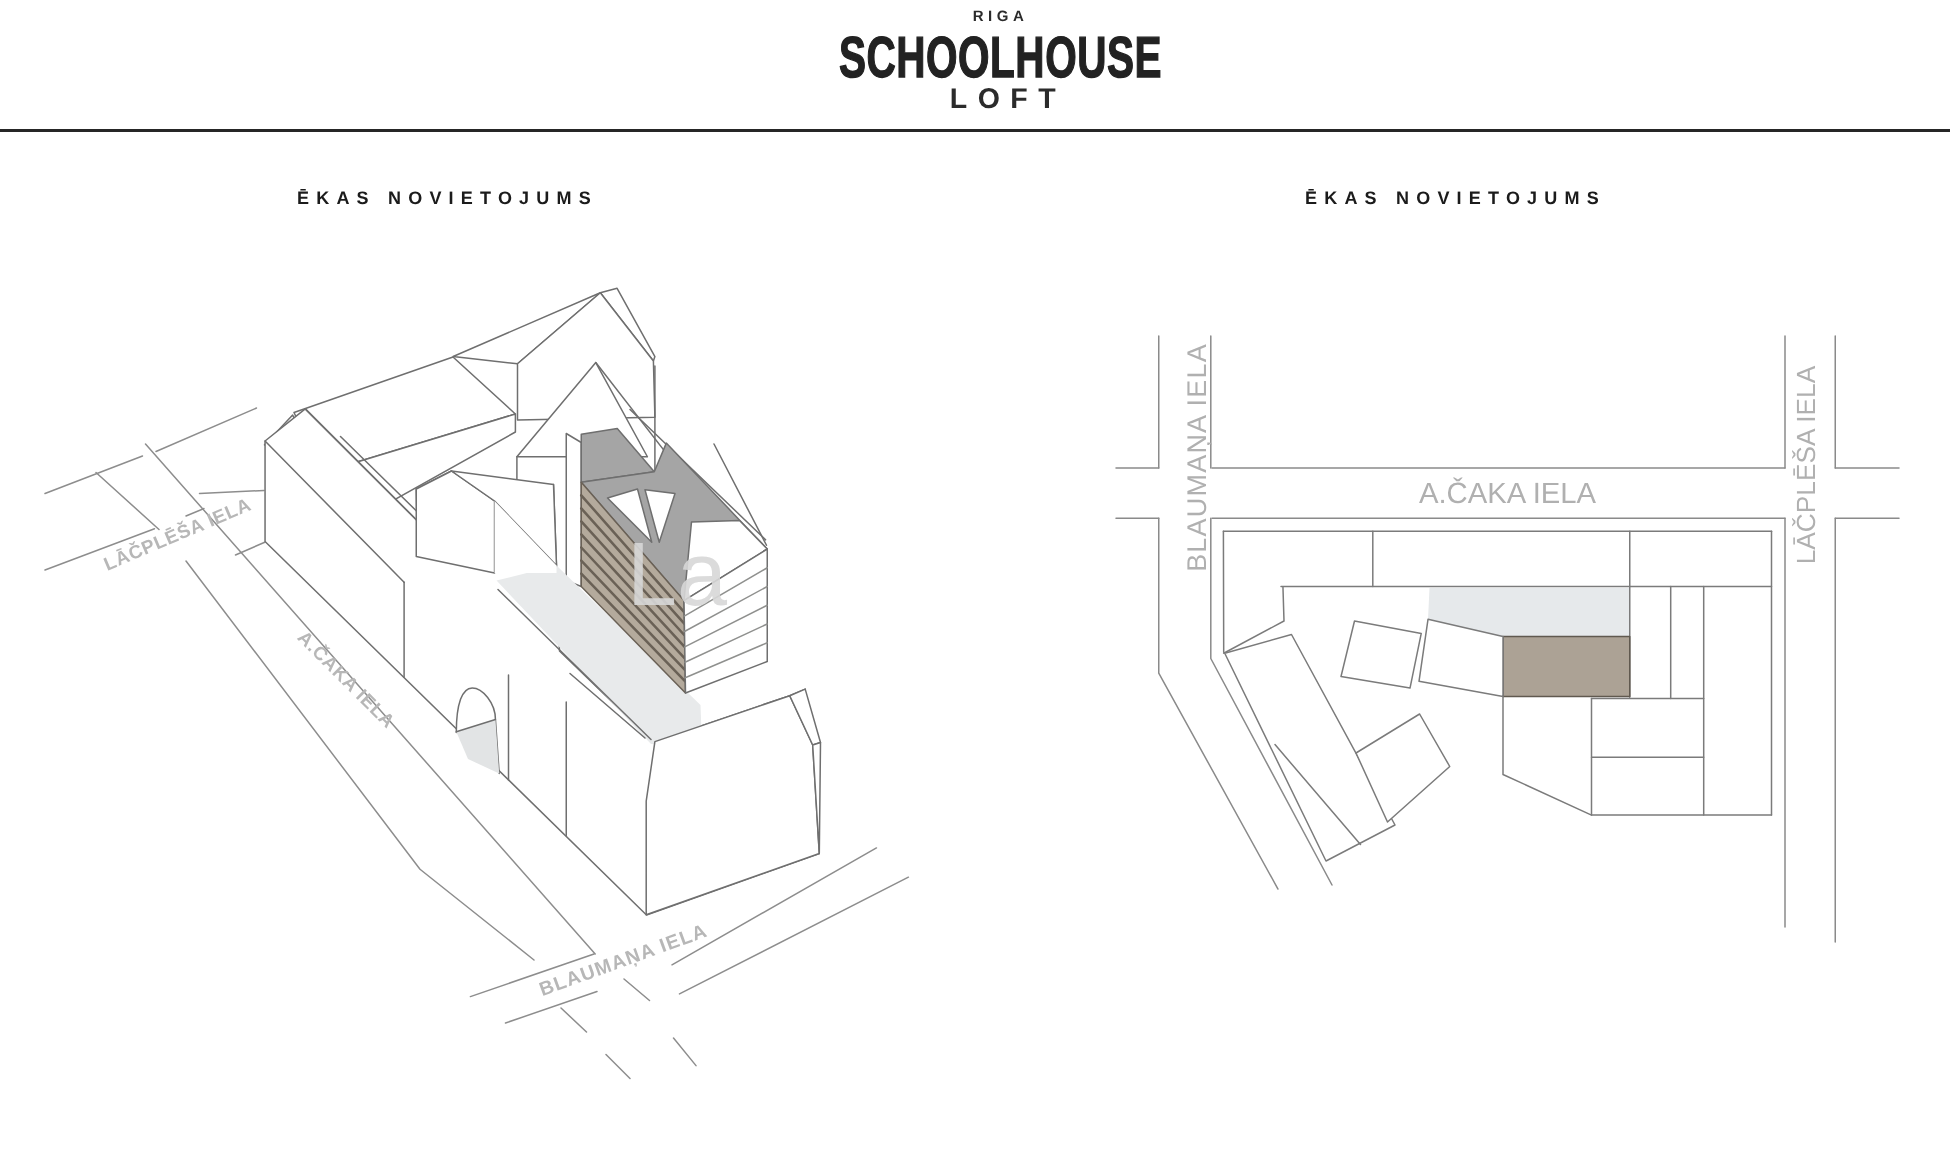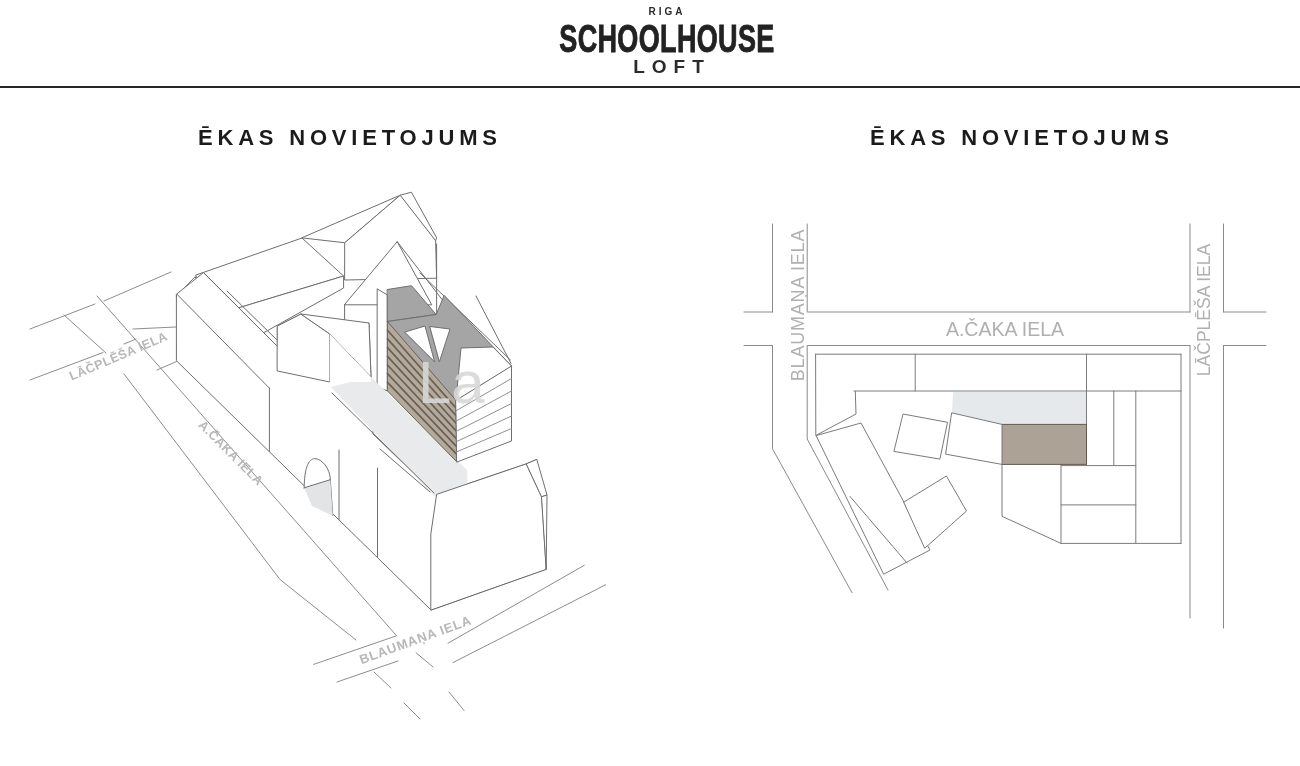--- a/index.html
+++ b/index.html
@@ -1,21 +1,21 @@
 <!DOCTYPE html>
 <html><head>
 <meta charset="utf-8">
 <style>
   html,body{margin:0;padding:0;background:#fff;width:1300px;height:766px;overflow:hidden;}
   body{font-family:"Liberation Sans", sans-serif;position:relative;}
   .logo-riga{position:absolute;left:0;top:5.5px;width:1334px;text-align:center;font-size:10px;font-weight:bold;letter-spacing:3px;color:#2b2b2b;}
   .logo-main{position:absolute;left:0;top:16.5px;width:1334px;text-align:center;font-size:38.6px;font-weight:bold;color:#222;transform:scaleX(0.70);transform-origin:667px 0;letter-spacing:0.5px;-webkit-text-stroke:0.9px #222;}
   .logo-loft{position:absolute;left:5px;top:55.5px;width:1334px;text-align:center;font-size:19px;font-weight:bold;letter-spacing:7px;color:#2b2b2b;}
   .hr{position:absolute;left:0;top:86px;width:1300px;height:2px;background:#262626;}
-  .title{position:absolute;top:125px;font-size:22px;font-weight:bold;letter-spacing:4.8px;color:#1b1b1b;}
+  .title{position:absolute;top:125px;font-size:12px;font-weight:bold;letter-spacing:4.8px;color:#1b1b1b;}
   .t-left{left:198px;}
   .t-right{left:870px;}
   svg{position:absolute;left:0;top:0;}
 </style>
 </head>
 <body>
 
 <div class="logo-riga">RIGA</div>
 
 <div class="logo-main">SCHOOLHOUSE</div>

